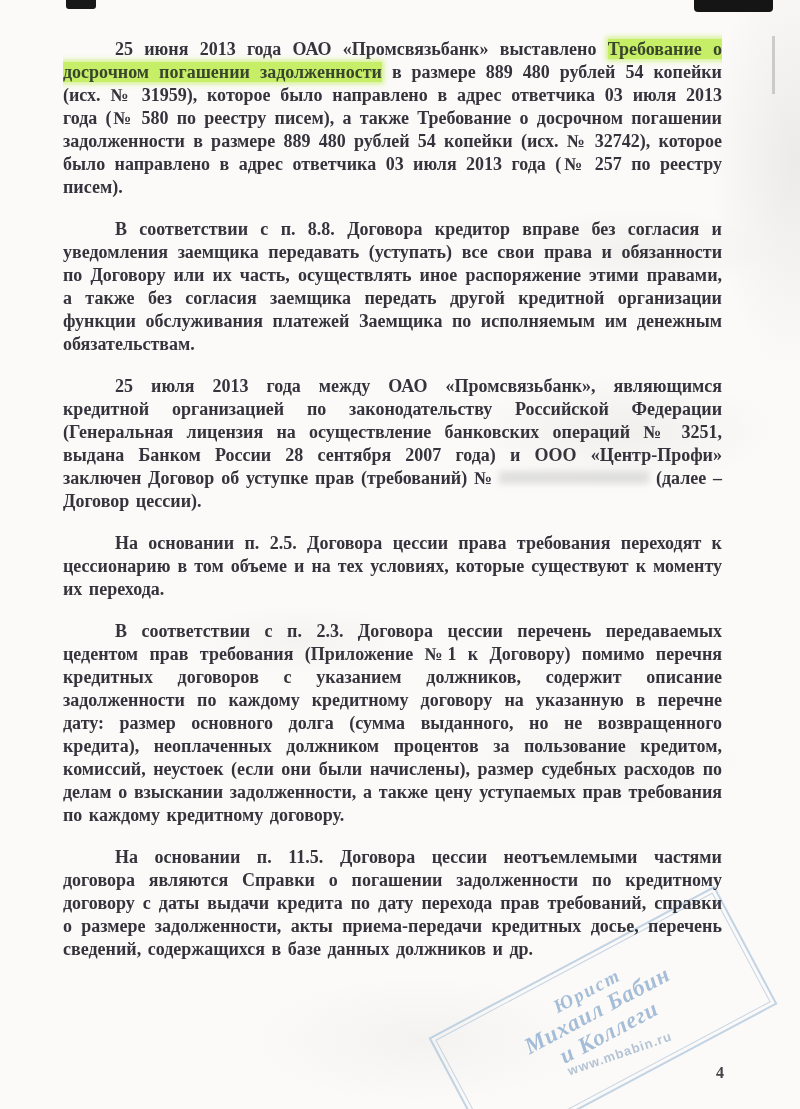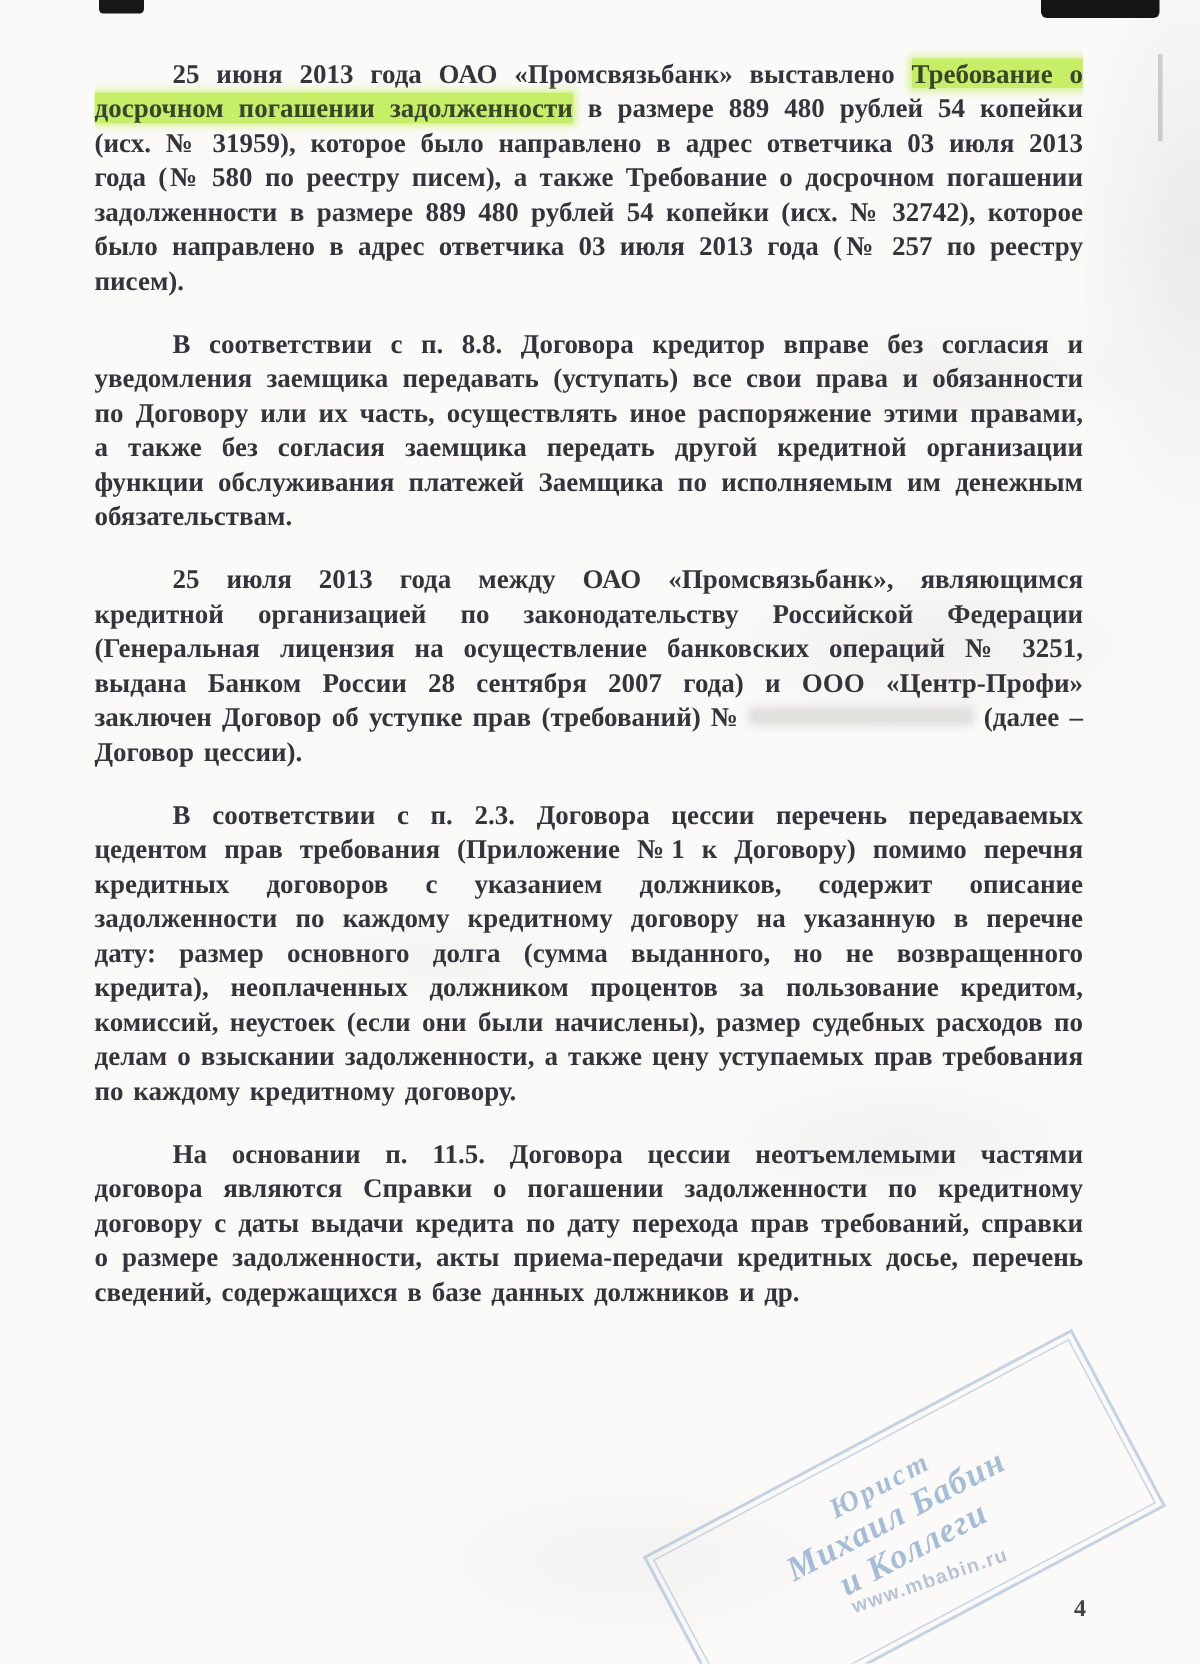--- a/index.html
+++ b/index.html
@@ -89,19 +89,20 @@
 </div>
 
 <div class="content">
   <p class="para"><span>25 июня 2013 года ОАО «Промсвязьбанк» выставлено </span><span class="hl">Требование о досрочном погашении задолженности</span><span> в размере 889 480 рублей 54 копейки (исх. № 31959), которое было направлено в адрес ответчика 03 июля 2013 года (№ 580 по реестру писем), а также Требование о досрочном погашении задолженности в размере 889 480 рублей 54 копейки (исх. № 32742), которое было направлено в адрес ответчика 03 июля 2013 года (№ 257 по реестру писем).</span></p>
 
   <p class="para">В соответствии с п. 8.8. Договора кредитор вправе без согласия и уведомления заемщика передавать (уступать) все свои права и обязанности по Договору или их часть, осуществлять иное распоряжение этими правами, а также без согласия заемщика передать другой кредитной организации функции обслуживания платежей Заемщика по исполняемым им денежным обязательствам.</p>
 
   <p class="para"><span>25 июля 2013 года между ОАО «Промсвязьбанк», являющимся кредитной организацией по законодательству Российской Федерации (Генеральная лицензия на осуществление банковских операций № 3251, выдана Банком России 28 сентября 2007 года) и ООО «Центр-Профи» заключен Договор об уступке прав (требований) №</span> <span class="blank-gap"></span> <span>(далее – Договор цессии).</span></p>
 
 
+  <p class="para">На основании п. 2.5. Договора цессии права требования переходят к цессионарию в том объеме и на тех условиях, которые существуют к моменту их перехода.</p>
 
   <p class="para">В соответствии с п. 2.3. Договора цессии перечень передаваемых цедентом прав требования (Приложение №1 к Договору) помимо перечня кредитных договоров с указанием должников, содержит описание задолженности по каждому кредитному договору на указанную в перечне дату: размер основного долга (сумма выданного, но не возвращенного кредита), неоплаченных должником процентов за пользование кредитом, комиссий, неустоек (если они были начислены), размер судебных расходов по делам о взыскании задолженности, а также цену уступаемых прав требования по каждому кредитному договору.</p>
 
   <p class="para">На основании п. 11.5. Договора цессии неотъемлемыми частями договора являются Справки о погашении задолженности по кредитному договору с даты выдачи кредита по дату перехода прав требований, справки о размере задолженности, акты приема-передачи кредитных досье, перечень сведений, содержащихся в базе данных должников и др.</p>
 </div>
 
 <div class="page-number">4</div>
 
 </body></html>

